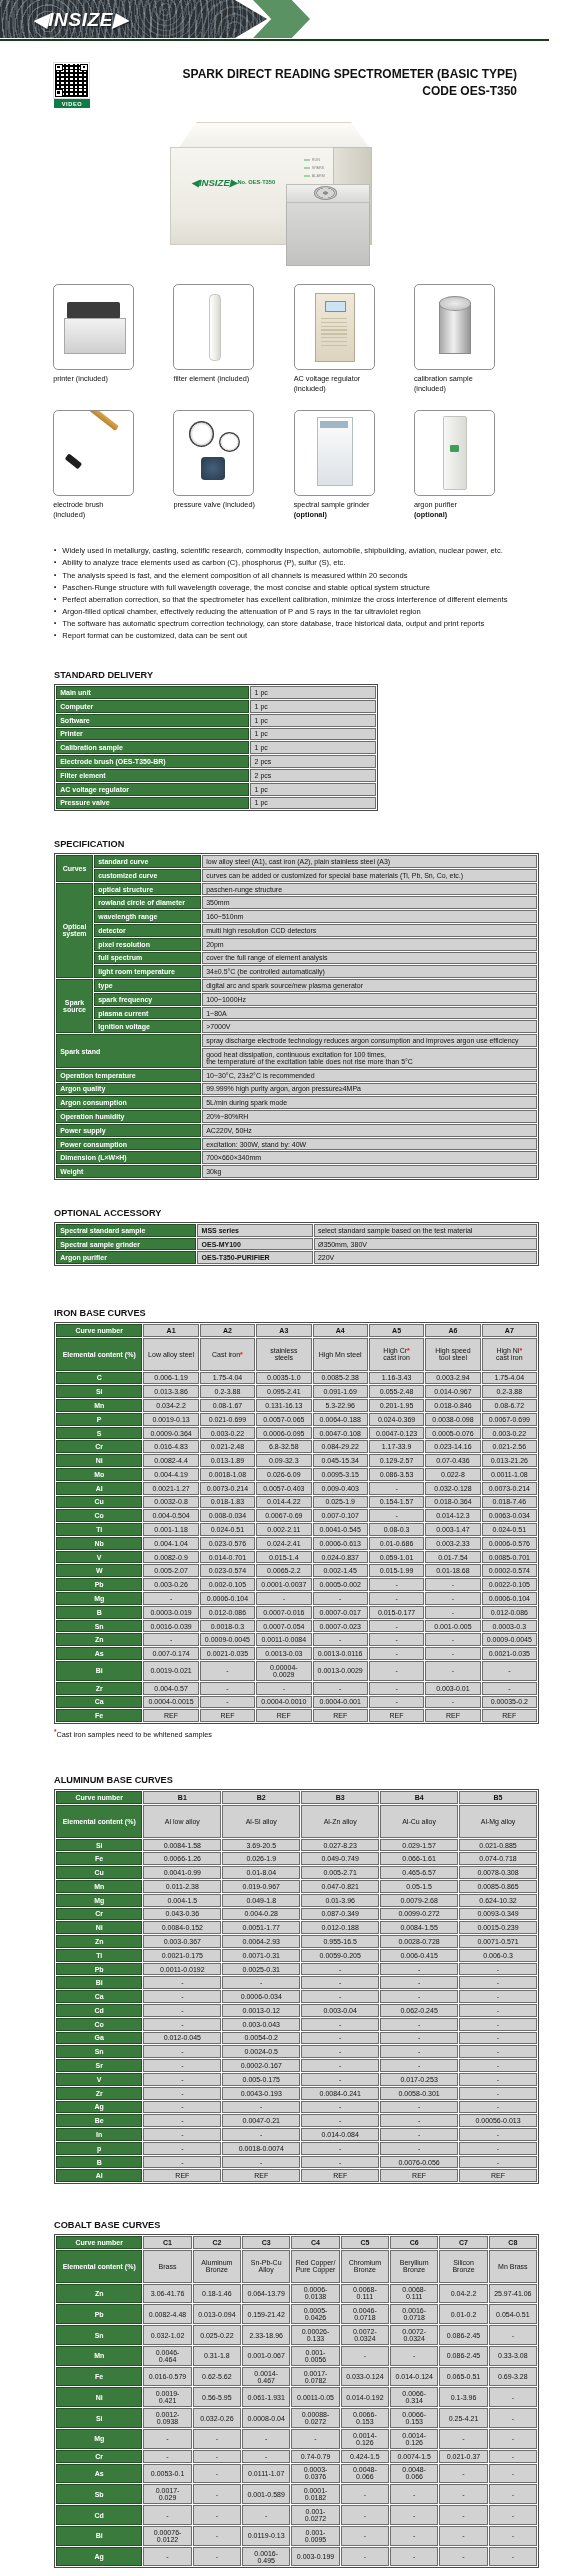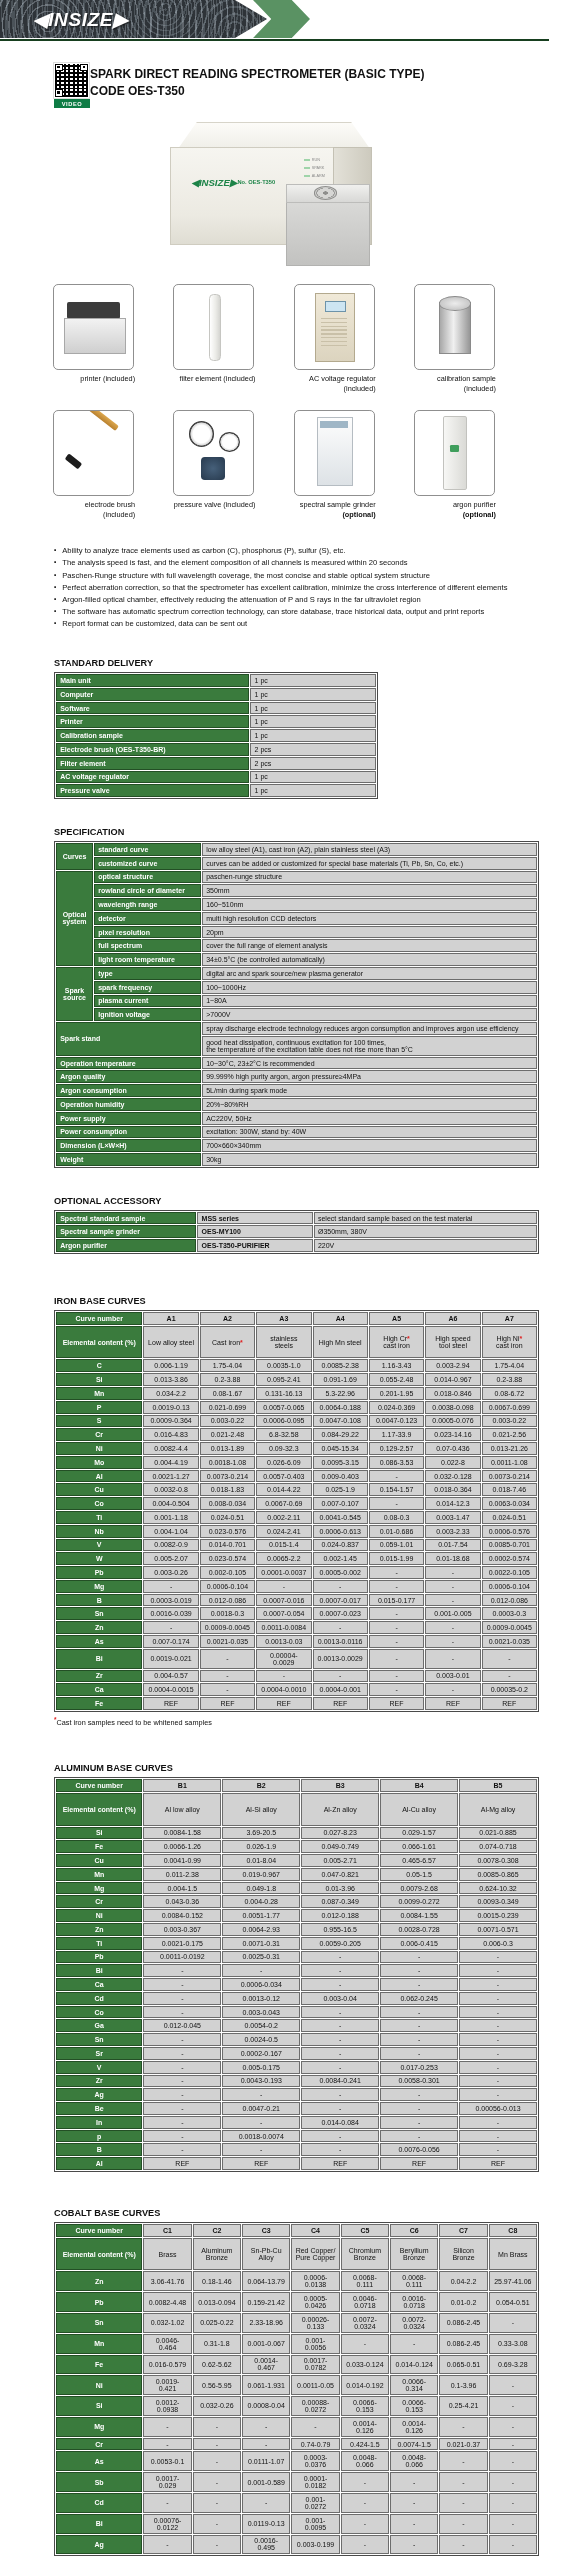--- a/index.html
+++ b/index.html
@@ -26,21 +26,21 @@
   .qr-wrap{width:36px;}
   .qr{width:33px;height:33px;border:1.3px solid #fff;outline:0.6px solid #ddd;position:relative;
     background:
       repeating-linear-gradient(0deg,#000 0 1.9px,rgba(0,0,0,0) 1.9px 3.8px),
       repeating-linear-gradient(90deg,#000 0 1.9px,#fff 1.9px 4.5px);}
   .qr .f{position:absolute;width:7.6px;height:7.6px;background:#fff;border:1.9px solid #000;box-sizing:border-box;}
   .qr .f::after{content:'';position:absolute;left:1.3px;top:1.3px;width:2.5px;height:2.5px;background:#000;}
   .qr .f1{left:0;top:0}.qr .f2{right:0;top:0}.qr .f3{left:0;bottom:0}
   .video-badge{width:36px;margin-top:1.9px;background:#0e7c45;color:#fff;font-weight:bold;font-size:5.7px;
     text-align:center;padding:1.3px 0;letter-spacing:0.6px;}
-  .titles{flex:1;text-align:left;font-weight:bold;font-size:12px;line-height:1.4;padding-top:3.8px;}
+  .titles{flex:1;text-align:right;font-weight:bold;font-size:12px;line-height:1.4;padding-top:3.8px;}
 
   
   .machine{position:relative;width:242px;height:152px;margin:10.2px auto 3.8px auto;}
   .m-top{position:absolute;left:24px;top:3.8px;width:191px;height:25.5px;background:linear-gradient(#fcfbf8,#efeee8);
     border:0.6px solid #d7d4c9;clip-path:polygon(10% 0,90% 0,100% 100%,0 100%);}
   .m-front{position:absolute;left:16.6px;top:29px;width:162px;height:96px;
     background:linear-gradient(180deg,#f6f5f0 0%,#eceae2 70%,#dfddd3 100%);border:0.6px solid #cfccc0;}
   .m-side{position:absolute;left:179px;top:29px;width:37px;height:96px;background:linear-gradient(90deg,#e3e1d8,#cdcabe);border:0.6px solid #c4c1b4;}
   .m-logo{position:absolute;left:38px;top:59px;color:#1c8347;font-style:italic;font-weight:bold;font-size:9.6px;}
   .m-model{position:absolute;left:84px;top:61px;color:#1c8347;font-weight:bold;font-size:5.7px;}
@@ -49,21 +49,21 @@
   .m-stand{position:absolute;left:132px;top:75px;width:82px;height:71px;
     background:linear-gradient(180deg,#dcdcda,#c2c2c0);border:0.6px solid #b2b2b0;}
   .m-stand-top{position:absolute;left:132px;top:66px;width:82px;height:16.6px;
     background:linear-gradient(#f0f0ee,#d8d8d6);border:0.6px solid #bcbcba;}
   .m-port{position:absolute;left:160px;top:68px;width:21.7px;height:11.5px;border-radius:50%;
     background:radial-gradient(ellipse,#8e8e8c 18%,#d6d6d4 20% 55%,#9a9a98 57% 62%,#cfcfcd 64%);border:0.6px solid #8e8e8c;}
 
   
   .thumb-grid{width:481px;margin:14px auto 0 auto;display:grid;grid-template-columns:repeat(4,1fr);
     row-gap:16.6px;justify-items:center;}
-  .thumb{width:82px;text-align:right;}
+  .thumb{width:82px;text-align:left;}
   .frame{width:79px;height:84px;border:0.6px solid #8f8f8f;border-radius:5.1px;background:#fff;position:relative;overflow:hidden;}
   .caption{font-size:7.3px;margin-top:3.8px;line-height:1.35;}
   .caption .bold{font-weight:bold;}
   .art{position:absolute;inset:0;}
   .art .detail{position:absolute;}
   .printer::before{content:'';position:absolute;left:16%;top:20%;width:68%;height:20%;background:#3b3b3b;border-radius:1.9px;}
   .printer::after{content:'';position:absolute;left:12%;top:39%;width:76%;height:40%;background:linear-gradient(#f2f2f2,#cfcfcf);border:0.6px solid #a8a8a8;}
   .filter-element::before{content:'';position:absolute;left:44%;top:10%;width:13%;height:78%;background:linear-gradient(90deg,#fff,#ecece8 55%,#d5d5d1);border:0.6px solid #c6c6c2;border-radius:4.5px;}
   .ac-voltage-regulator::before{content:'';position:absolute;left:26%;top:9%;width:48%;height:80%;background:linear-gradient(#f0e9d8,#dcd4bf);border:0.6px solid #b3a98e;}
   .ac-voltage-regulator::after{content:'';position:absolute;left:38%;top:19%;width:24%;height:10%;background:#cde5f2;border:0.6px solid #6d93a9;}
@@ -238,20 +238,21 @@
           </div>
         </div>
         <div class="caption">
           <div>argon purifier</div>
           <div class="bold">(optional)</div>
         </div>
       </div>
     </div>
 
   <ul class="bullets">
+      <li>Widely used in metallurgy, casting, scientific research, commodity inspection, automobile, shipbuilding, aviation, nuclear power, etc.</li>
       <li>Ability to analyze trace elements used as carbon (C), phosphorus (P), sulfur (S), etc.</li>
       <li>The analysis speed is fast, and the element composition of all channels is measured within 20 seconds</li>
       <li>Paschen-Runge structure with full wavelength coverage, the most concise and stable optical system structure</li>
       <li>Perfect aberration correction, so that the spectrometer has excellent calibration, minimize the cross interference of different elements</li>
       <li>Argon-filled optical chamber, effectively reducing the attenuation of P and S rays in the far ultraviolet region</li>
       <li>The software has automatic spectrum correction technology, can store database, trace historical data, output and print reports</li>
       <li>Report format can be customized, data can be sent out</li>
     </ul>
 
   <div class="section">

